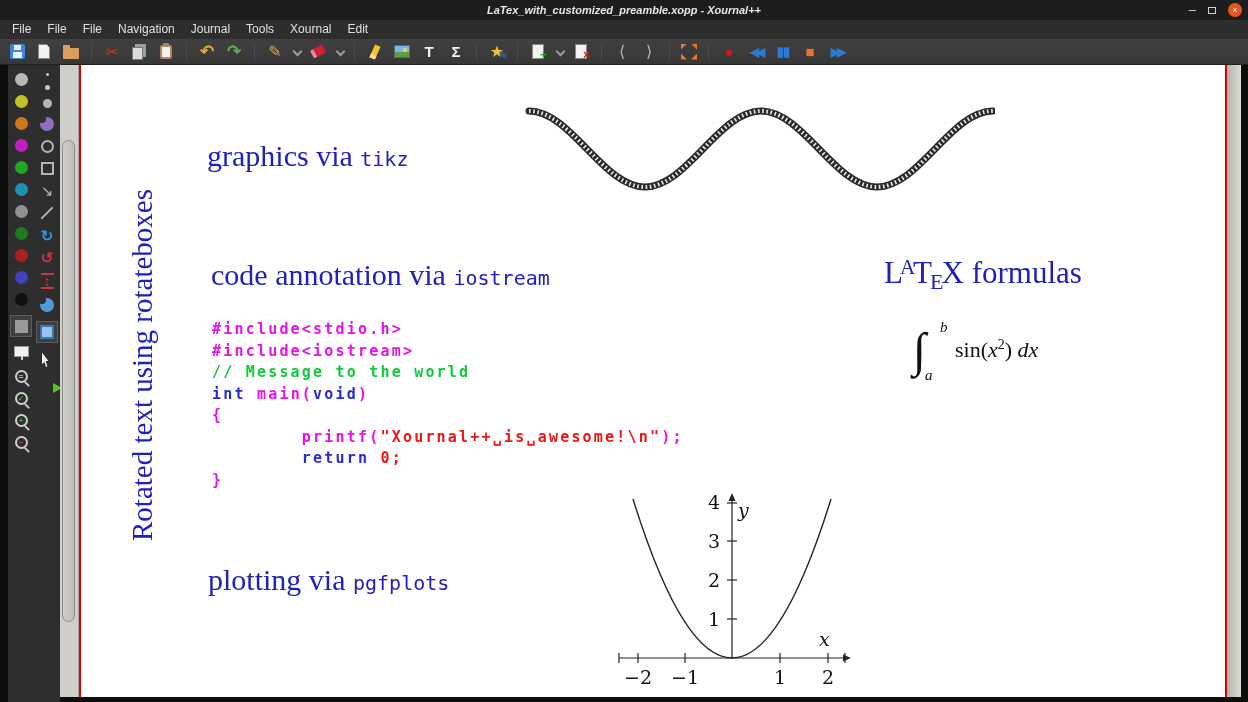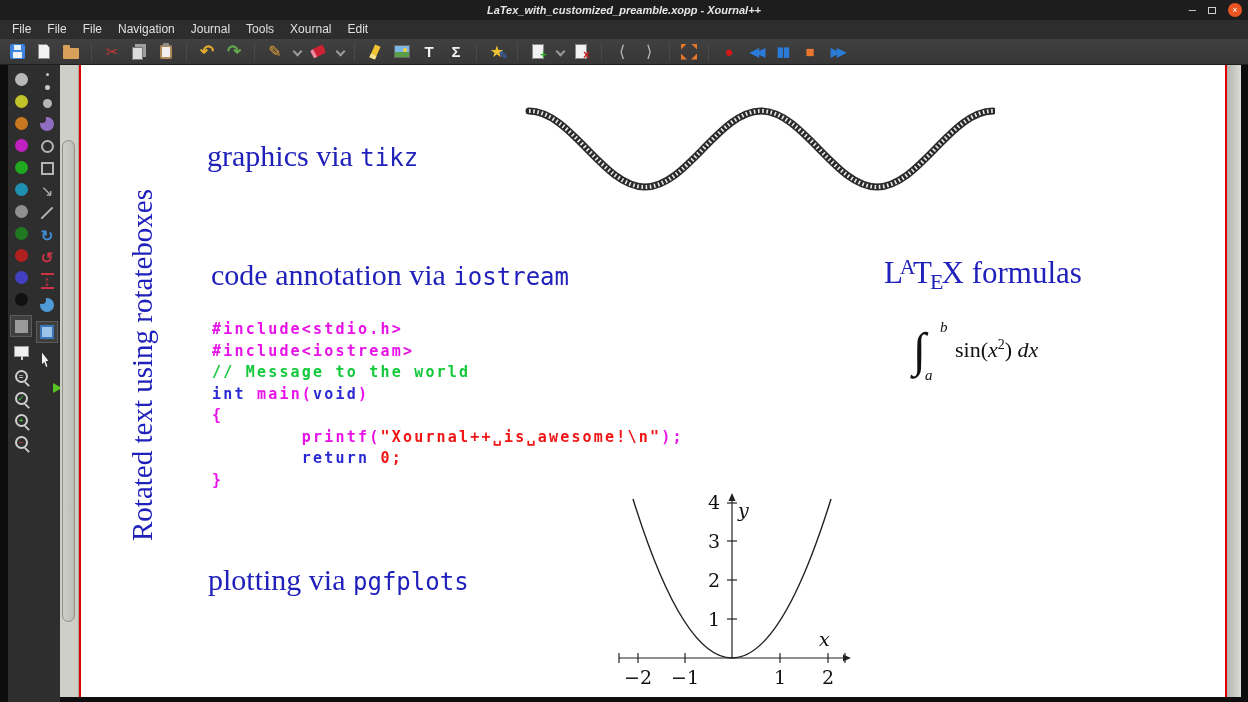--- a/index.html
+++ b/index.html
@@ -121,21 +121,21 @@
   .vscroll-right { position:absolute; left:1227px; top:0; width:14px; height:632px;
     background:linear-gradient(to right,#b4b4af,#dcdcd7); }
   .right-black { position:absolute; left:1241px; top:0; width:7px; height:637px; background:#0c0c0c; }
   .bottom-black { position:absolute; left:60px; bottom:0; width:1188px; height:5px; background:#0d0d0d; }
 
   
   .page { position:absolute; left:79px; top:0; width:1148px; height:632px; background:#ffffff;
     border-left:2px solid #e00000; border-right:2px solid #e00000; overflow:hidden; }
   .heading { position:absolute; color:#2020bb; font-family:"Liberation Serif","DejaVu Serif",serif;
     font-size:30px; white-space:nowrap; }
-  .heading .mono { font-family:"DejaVu Sans Mono",monospace; font-size:24px; }
+  .heading .mono { font-family:"DejaVu Sans Mono",monospace; font-size:20px; }
   .rotated { position:absolute; left:61px; top:300px; transform:translate(-50%,-50%) rotate(-90deg);
     color:#2020bb; font-family:"Liberation Serif","DejaVu Serif",serif; font-size:29px; white-space:nowrap; }
   .codeblock { position:absolute; left:131px; top:254px;
     font-family:"DejaVu Sans Mono",monospace; font-size:15px; font-weight:600;
     letter-spacing:2.2px; line-height:21.5px; white-space:pre; }
   .latex-head { position:absolute; left:803px; top:190px; color:#2020bb;
     font-family:"Liberation Serif","DejaVu Serif",serif; font-size:31px; white-space:nowrap; }
   .latex-head .lA { font-size:21px; vertical-align:9px; margin:0 -2px 0 -3px; }
   .latex-head .lE { font-size:22px; vertical-align:-6px; margin:0 -2px; }
   .integral { position:absolute; left:832px; top:256px; color:#111;

